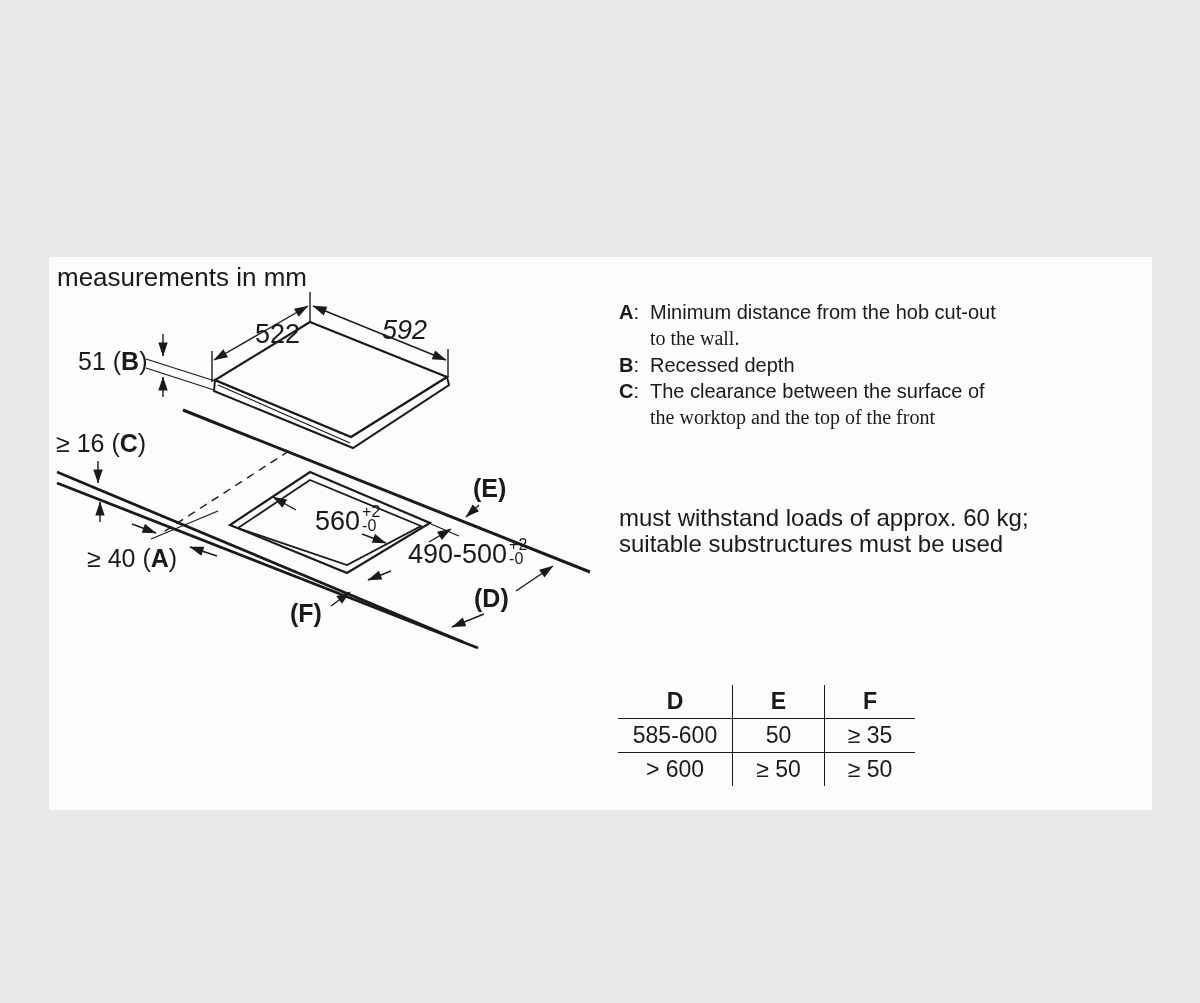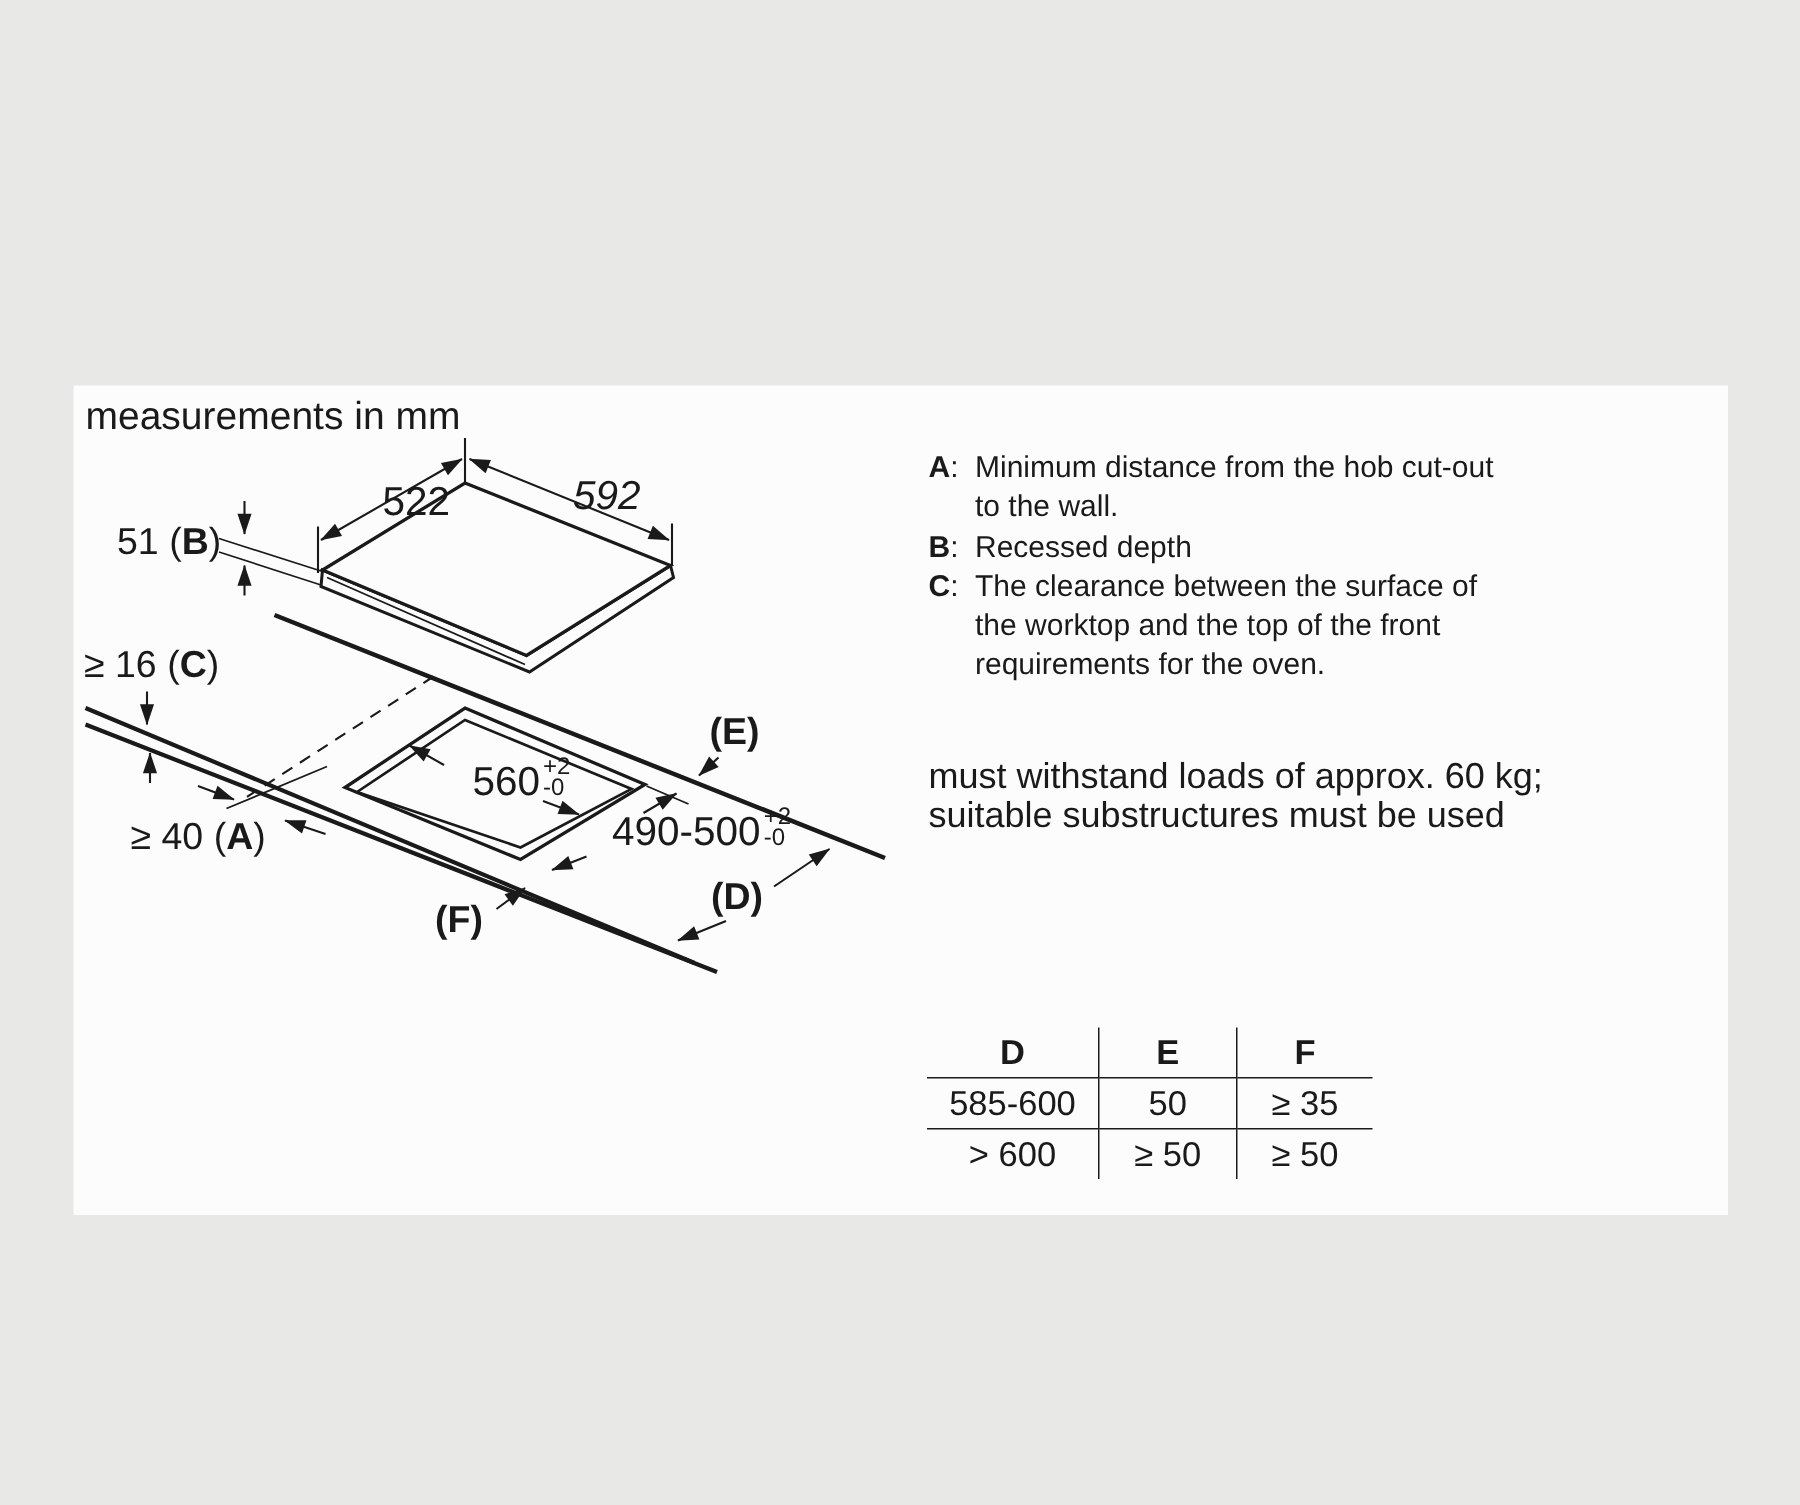--- a/index.html
+++ b/index.html
@@ -25,21 +25,21 @@
   .tol{
     display:inline-flex;flex-direction:column;align-items:flex-start;
     font-size:16px;line-height:14px;margin-left:2px;
     position:relative;top:-3px;vertical-align:top;
   }
   
   .notes{position:absolute;left:619px;top:299px;width:520px;font-size:20px;line-height:26.3px;}
   .para{position:absolute;left:619px;top:505px;width:520px;font-size:24px;line-height:26.3px;}
   .def-line .def-label{display:inline-block;min-width:31px;font-weight:bold;}
   .def-line .def-sep{font-weight:normal;}
-  .def-line.cont{padding-left:31px;}
+  .def-line.cont{padding-left:31px;font-family:Liberation Serif, serif;}
   
   .spec-table{
     position:absolute;left:618px;top:685px;width:297px;
     display:grid;grid-template-columns:115px 92px 90px;
     font-size:23px;
   }
   .spec-table .cell{
     display:flex;align-items:center;justify-content:center;
     height:33px;
   }
@@ -129,21 +129,20 @@
   <div class="lbl boldlbl" style="left:473px;top:476px;">(E)</div>
   <div class="lbl boldlbl" style="left:474px;top:586px;">(D)</div>
   <div class="lbl boldlbl" style="left:290px;top:601px;">(F)</div>
 
   <div class="notes">
     <div class="def-line"><span class="def-label"><span>A</span><span class="def-sep">: </span></span><span>Minimum distance from the hob cut-out</span></div>
     <div class="def-line cont"><span>to the wall.</span></div>
     <div class="def-line"><span class="def-label"><span>B</span><span class="def-sep">: </span></span><span>Recessed depth</span></div>
     <div class="def-line"><span class="def-label"><span>C</span><span class="def-sep">: </span></span><span>The clearance between the surface of</span></div>
     <div class="def-line cont"><span>the worktop and the top of the front</span></div>
-    <div class="def-line cont"><span>requirements for the oven.</span></div>
   </div>
 
   <div class="para">
     <div>must withstand loads of approx. 60 kg;</div>
     <div>suitable substructures must be used</div>
   </div>
 
   <div class="spec-table">
     <div class="cell hdr c0 rule">D</div>
     <div class="cell hdr c1 rule">E</div>

